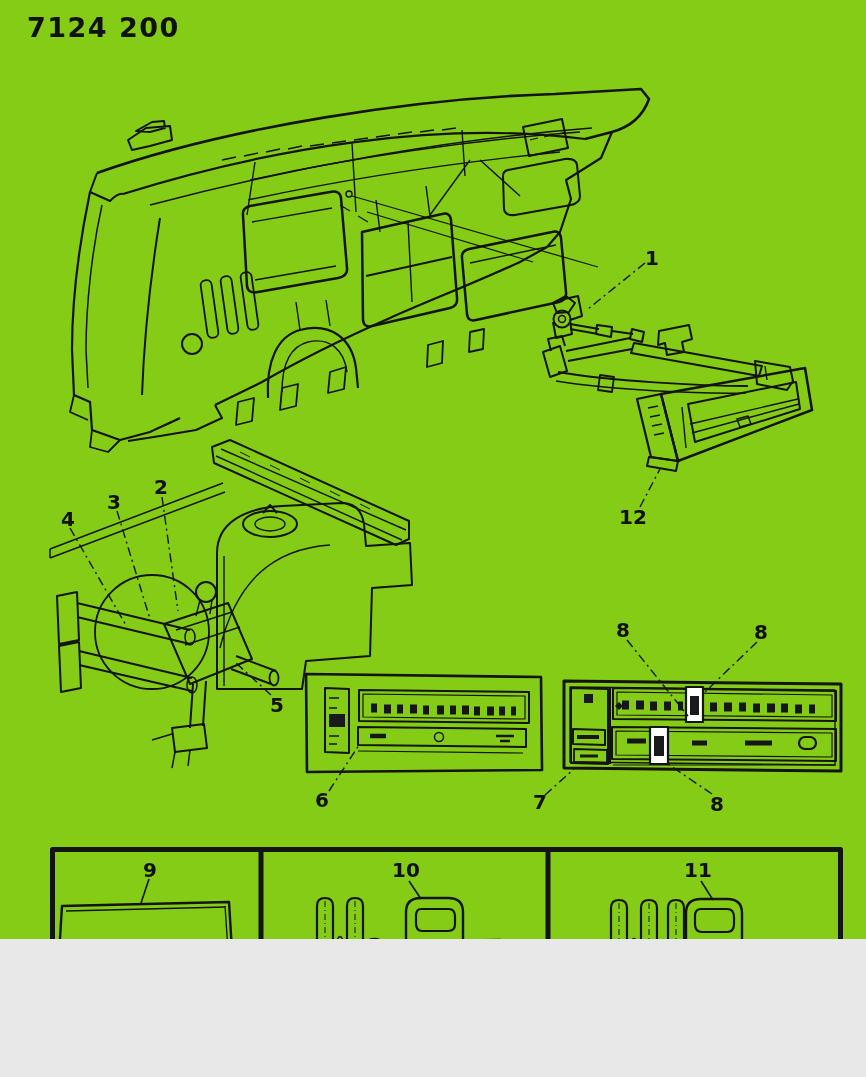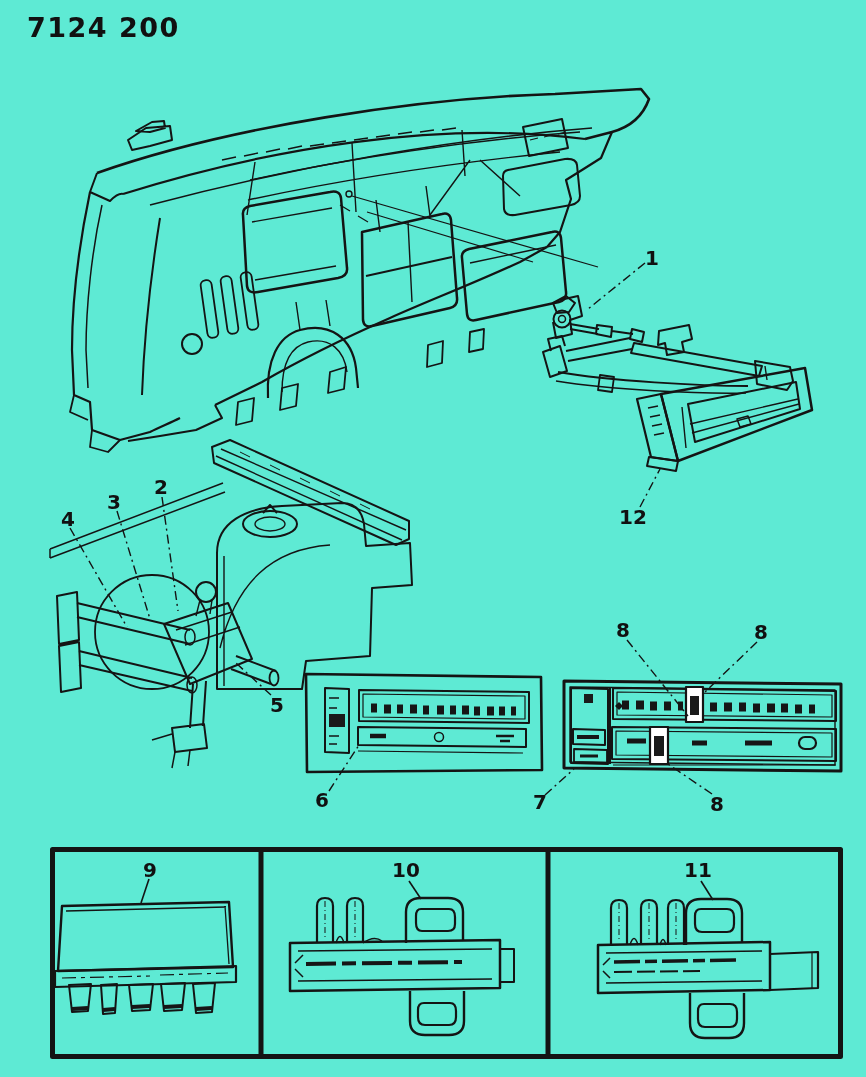--- a/index.html
+++ b/index.html
@@ -1,17 +1,17 @@
 <!DOCTYPE html>
 <html><head>
 <meta charset="utf-8">
 <style>
   html,body{margin:0;padding:0;background:#e8e8e8;}
   .page{
-    position:relative;width:866px;height:1077px;background:#5eead4;
+    position:relative;width:866px;height:939px;background:#84cc16;
     font-family:"DejaVu Sans","Liberation Sans",sans-serif;overflow:hidden;
   }
   svg{position:absolute;left:0;top:0;}
   .ink{stroke:#141414;fill:none;stroke-linejoin:round;}
   .lbl{fill:#111111;font-weight:700;font-size:20px;font-family:"DejaVu Sans","Liberation Sans",sans-serif;}
   .pn{fill:#111111;font-weight:800;font-size:27px;letter-spacing:1.5px;font-family:"DejaVu Sans","Liberation Sans",sans-serif;}
 </style>
 </head>
 <body>
 

